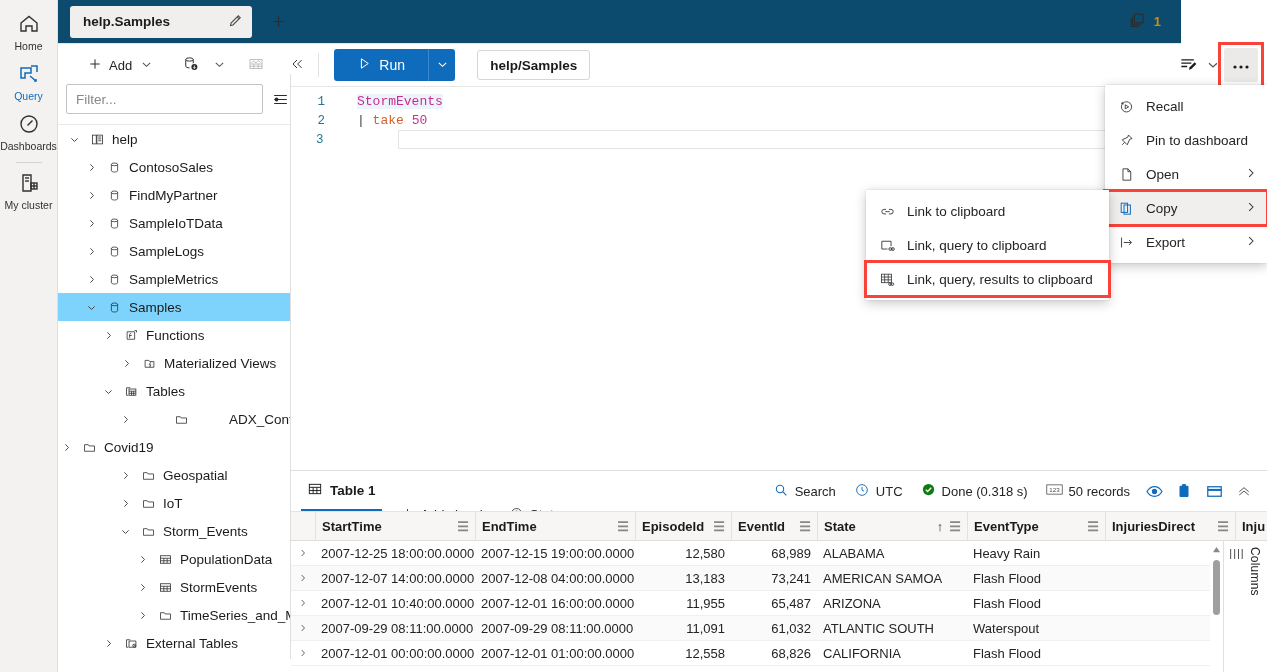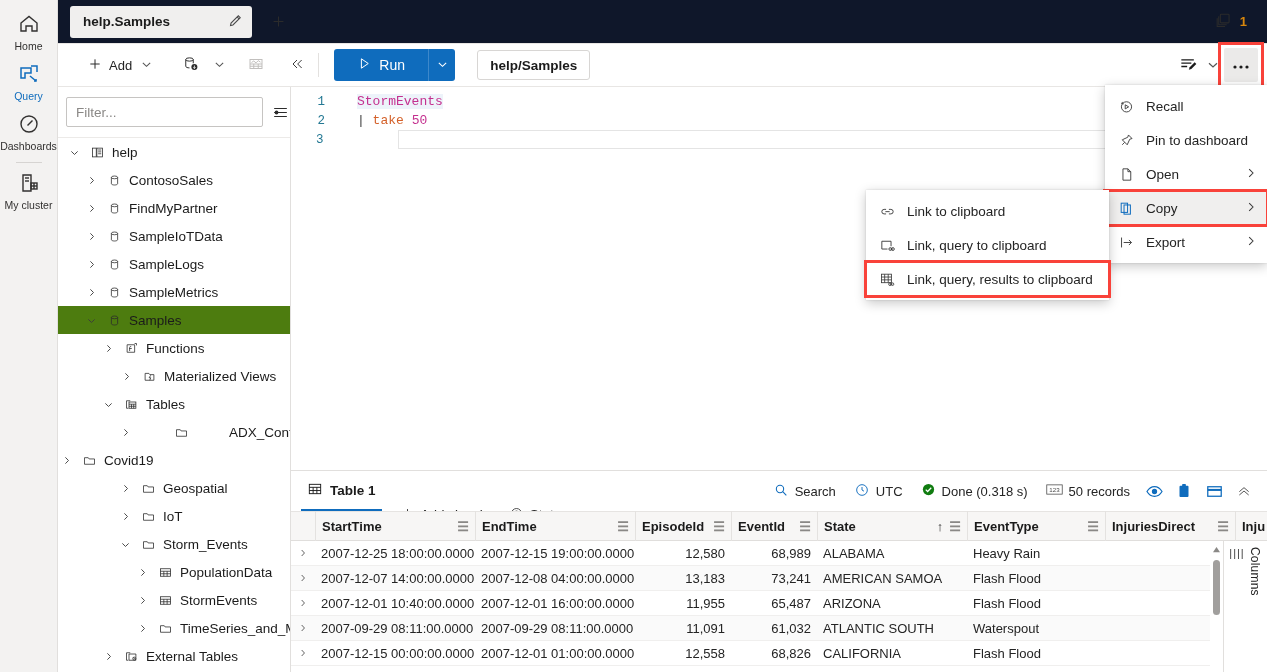--- a/index.html
+++ b/index.html
@@ -20,22 +20,22 @@
   .rail-item {
     width: 58px; display: flex; flex-direction: column;
     align-items: center; gap: 1px; padding: 6px 0 4px 0; cursor: pointer;
   }
   .rail-label { font-size: 10.5px; color: #323130; line-height: 12px; white-space: nowrap; }
   .rail-item.active .rail-label { color: #0f6cbd; }
   .rail-sep { width: 26px; height: 1px; background: #d6d4d2; margin: 6px 0 2px 0; }
 
   
   .tabstrip {
-    position: absolute; left: 58px; top: 0; width: 1209px; height: 44px;
-    background: #0f172a; border-bottom: 1px solid #e8e6e4;
+    position: absolute; left: 58px; top: 0; width: 1123px; height: 44px;
+    background: #0c4a6e; border-bottom: 1px solid #e8e6e4;
     display: flex; align-items: center;
   }
   .qtab {
     margin-left: 12px; height: 32px; min-width: 182px;
     background: #f0efee; border-radius: 3px;
     display: flex; align-items: center; padding: 0 8px 0 13px; gap: 8px;
     cursor: pointer;
   }
   .qtab-title { font-size: 13.5px; font-weight: 600; color: #1b1b1b; flex: 1; }
   .tab-plus {
@@ -81,37 +81,37 @@
   .tb-right { margin-left: auto; display: flex; align-items: center; padding-right: 6px; }
   .more-btn {
     width: 34px; height: 34px; background: #ebeae9; border-radius: 2px;
     display: flex; align-items: center; justify-content: center; cursor: pointer;
   }
   .redbox { outline: 3px solid #f9423a; }
   .redbox-wrap { padding: 3px; }
 
   
   .sidebar {
-    position: absolute; left: 58px; top: 87px; width: 233px; height: 585px;
+    position: absolute; left: 58px; top: 74px; width: 233px; height: 585px;
     background: #fff; border-right: 1px solid #e1dfdd;
   }
   .filterbar { height: 50px; display: flex; align-items: center; padding: 0 8px; gap: 8px; }
   .filter-input {
     flex: 1; height: 30px; border: 1px solid #c6c4c2; border-radius: 2px;
     padding: 0 9px; font-size: 13.5px; color: #242424;
     font-family: "Liberation Sans", sans-serif; background: #fff; outline: none;
   }
   .filter-input::placeholder { color: #8a8886; }
   .fbar-icon { width: 22px; display: flex; align-items: center; justify-content: center; cursor: pointer; }
   .tree { border-top: 1px solid #eceaE8; overflow: hidden; height: 534px; }
   .tnode {
     height: 28px; display: flex; align-items: center; gap: 6px;
     padding-right: 6px; cursor: pointer; white-space: nowrap;
   }
-  .tnode.sel { background: #4d7c0f; }
+  .tnode.sel { background: #7dd3fc; }
   .chev { width: 16px; display: flex; align-items: center; justify-content: center; flex: 0 0 16px; }
   .ticon { width: 18px; display: flex; align-items: center; justify-content: center; flex: 0 0 18px; }
   .tlabel { font-size: 13.5px; color: #1b1b1b; }
   .tlabel.bold { font-weight: 400; }
 
   
   .editor {
     position: absolute; left: 291px; top: 87px; width: 976px; height: 383px;
     background: #fff; overflow: hidden;
   }
@@ -866,21 +866,21 @@
             <span class="gc" style="flex:0 0 138px">Waterspout</span>
             <span class="gc num" style="flex:0 0 130px">0</span>
             <span class="gc" style="flex:0 0 40px">0</span>
           </div>
           <div class="grow">
             <span class="gexp">
               <svg width="10" height="10" viewBox="0 0 15 15" fill="none" stroke="#3b3b3b" stroke-width="1.2">
                 <path d="M5.5 3 L9.7 7.5 L5.5 12"></path>
               </svg>
             </span>
-            <span class="gc" style="flex:0 0 160px">2007-12-15 00:00:00.0000</span>
+            <span class="gc" style="flex:0 0 160px">2007-12-01 00:00:00.0000</span>
             <span class="gc" style="flex:0 0 160px">2007-12-01 01:00:00.0000</span>
             <span class="gc num" style="flex:0 0 96px">12,558</span>
             <span class="gc num" style="flex:0 0 86px">68,826</span>
             <span class="gc" style="flex:0 0 150px">CALIFORNIA</span>
             <span class="gc" style="flex:0 0 138px">Flash Flood</span>
             <span class="gc num" style="flex:0 0 130px">0</span>
             <span class="gc" style="flex:0 0 40px">0</span>
           </div>
         </div>
       <div class="vscroll">

